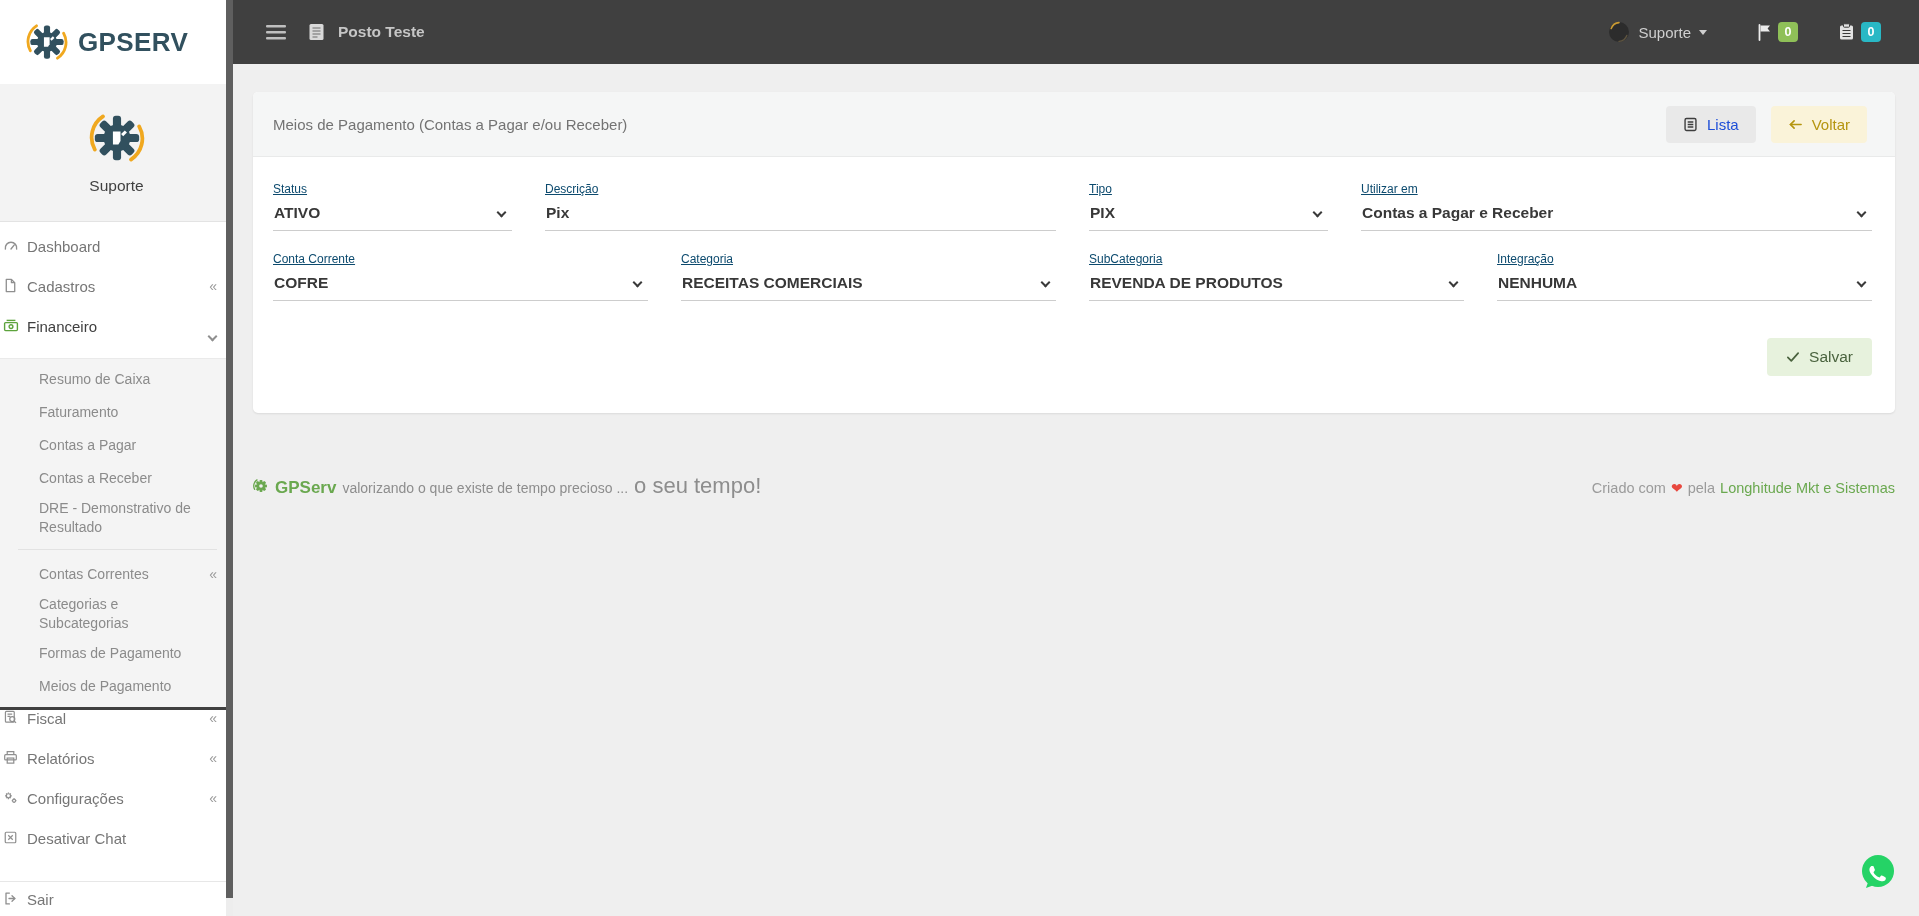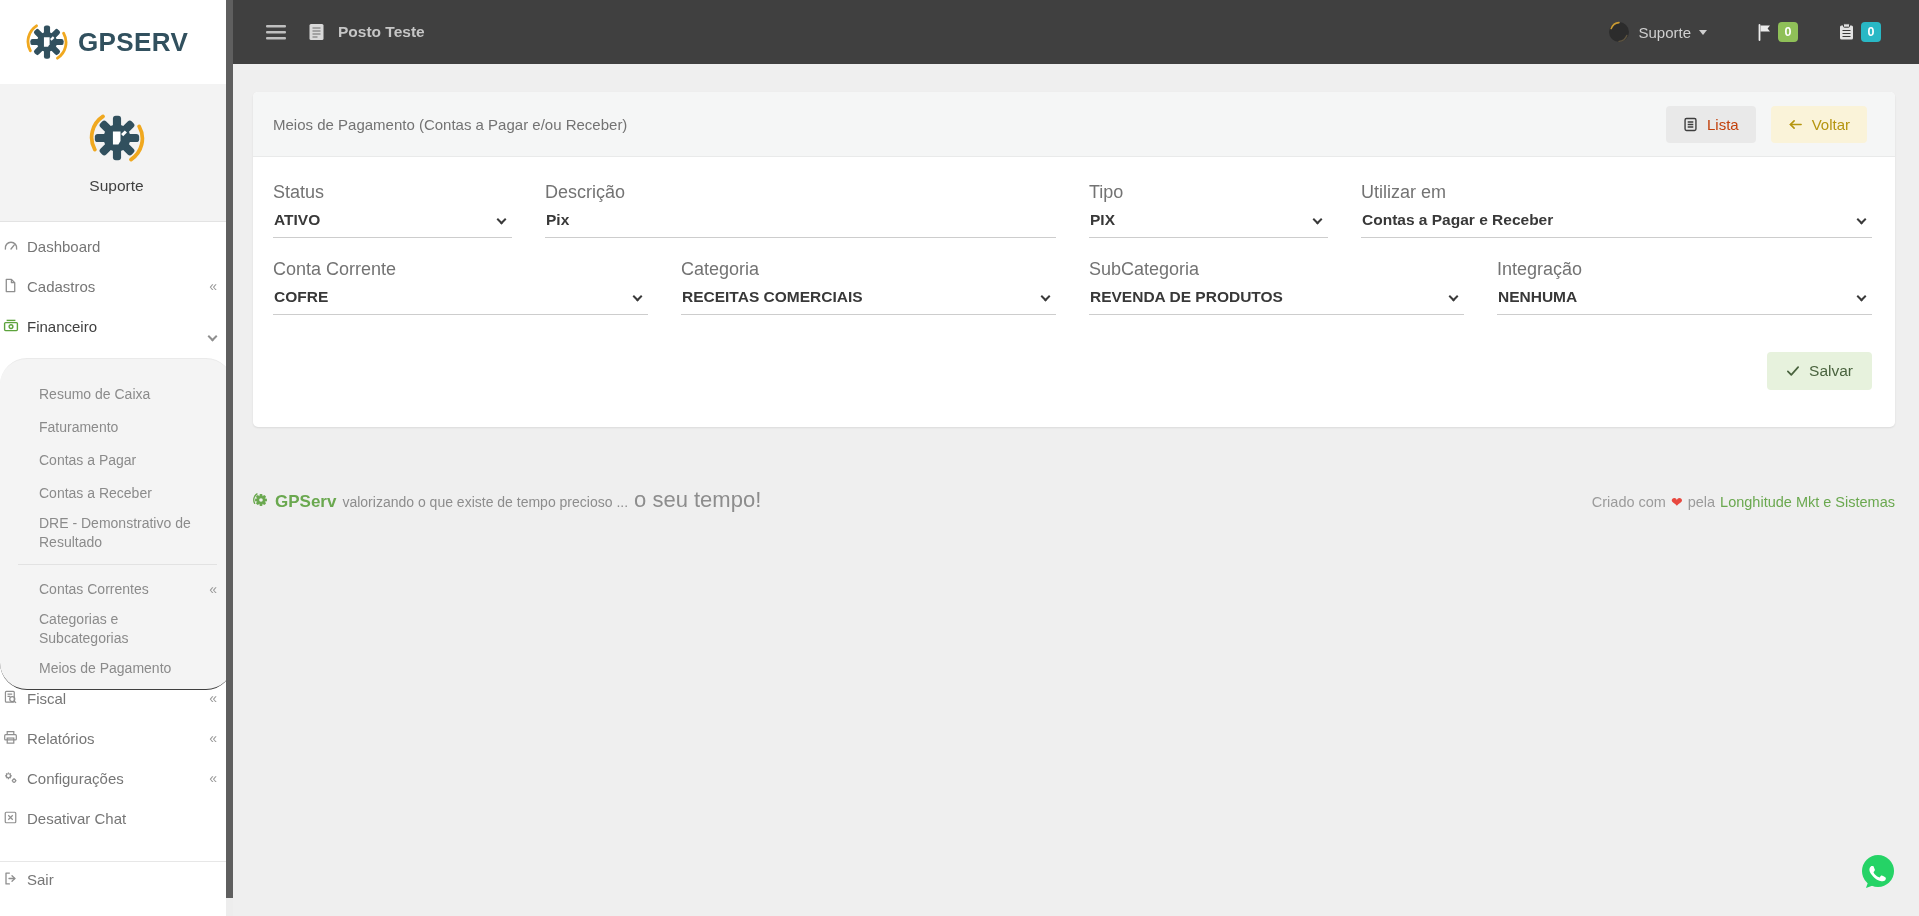--- a/index.html
+++ b/index.html
@@ -36,43 +36,43 @@
   .user-name { font-size:15.5px; color:#3f3f3f; }
   .menu { padding-top:16px; }
   .menu-item { position:relative; display:flex; height:40px; padding-left:3px;
     color:#767676; font-size:15px; cursor:pointer; background:#fff; }
   .menu-item.active { color:#3f3f3f; }
   .mi-icon { width:16px; margin-right:8px; display:flex; color:#8f8f8f; flex:none; }
   .mi-icon.green { color:#5da33c; }
   .trailing { position:absolute; right:16px; font-size:14px; color:#9a9a9a; }
   .chev-down-i { position:absolute; right:17px; top:15px; width:7px; height:7px;
     border-right:2px solid #8f8f8f; border-bottom:2px solid #8f8f8f; transform:rotate(45deg); }
-  .submenu { background:#f4f4f4; border-top:1px solid #eaeaea; border-bottom:1px solid #404040; padding:19px 0 4px;border-radius:27px; }
+  .submenu { background:#f4f4f4; border-top:1px solid #eaeaea; border-bottom:3px solid #404040; padding:4px 0 4px; }
   .submenu-item { position:relative; display:flex; align-items:center; min-height:33px;
     padding:4px 24px 4px 39px; color:#8b8b8b; font-size:14px; line-height:19px; cursor:pointer; }
   .submenu-divider { border-top:1px solid #e2e2e2; margin:8px 16px 8px 18px; }
   .menu-divider { border-top:1px solid #e7e7e7; margin:11px 0 9px; }
   .sb-track { position:absolute; top:0; right:0; width:7px; height:100%; background:#ededed; }
   .sb-thumb { width:7px; height:898px; background:#5f5f5f; cursor:pointer; }
   
   .content { position:absolute; left:233px; top:64px; right:0; bottom:0; background:#efefef; }
   .card { margin:28px 24px 0 20px; background:#fff; border-radius:5px;
     box-shadow:0 1px 2px rgba(0,0,0,.09); overflow:hidden; }
   .card-header { height:65px; background:#f5f6f6; border-bottom:1px solid #e9eaea;
     display:flex; align-items:center; padding:0 28px 0 20px; }
   .card-title { font-size:15px; font-weight:400; color:#737373; }
   .header-buttons { margin-left:auto; display:flex; gap:15px; }
   .btn { border:0; border-radius:4px; height:37px; display:inline-flex; align-items:center;
     gap:9px; padding:0 17px; font-size:15px; cursor:pointer; font-family:inherit; }
-  .btn-lista { background:#e9e9e9; color:#c2410c; }
+  .btn-lista { background:#e9e9e9; color:#1d4ed8; }
   .btn-voltar { background:#faf3d9; color:#b5950f; }
   .card-body { padding:25px 23px 37px 20px; }
   .form-grid { display:grid; grid-template-columns:repeat(12,1fr); column-gap:33px; row-gap:21px; }
   .s2 { grid-column:span 2; } .s3 { grid-column:span 3; } .s4 { grid-column:span 4; }
-  .field label { display:block; margin-bottom:7px; font-size:18px; color:#737373; }
+  .field label { display:block; margin-bottom:7px; font-size:12px; color:#0c4a6e;text-decoration:underline; }
   .control { position:relative; border-bottom:1px solid #cdcdcd; height:28px; }
   .control select, .control input {
     width:100%; border:0; background:transparent; outline:none; appearance:none; -webkit-appearance:none;
     font-family:"Liberation Sans", sans-serif; font-size:15.5px; font-weight:700; color:#383838; padding:1px 0 0 1px;
   }
   .control select { padding-right:26px; cursor:pointer; }
   .chev { position:absolute; right:7px; top:6px; width:7px; height:7px; pointer-events:none;
     border-right:2.2px solid #3a3a3a; border-bottom:2.2px solid #3a3a3a; transform:rotate(45deg); }
   .actions { margin-top:37px; display:flex; justify-content:flex-end; }
   .btn-salvar { background:#e7f2dd; color:#4a633e; height:38px; padding:0 19px; font-size:15.5px; }
@@ -177,20 +177,23 @@
         </a>
       <div class="submenu-divider"></div>
       <a class="submenu-item">
           <span>Contas Correntes</span>
           <span class="trailing">«</span>
         </a>
       <a class="submenu-item">
           <span>Categorias e Subcategorias</span>
         </a>
       <a class="submenu-item">
+          <span>Formas de Pagamento</span>
+        </a>
+      <a class="submenu-item">
           <span>Meios de Pagamento</span>
         </a>
     </div>
 
     <a class="menu-item">
       <span class="mi-icon">
         <svg width="15" height="15" viewBox="0 0 16 16" fill="none" stroke="currentColor" stroke-width="1.3">
             <rect x="2.6" y="1.4" width="9.4" height="11.6" rx="1"></rect>
             <path d="M4.8 4.4h5M4.8 6.8h3"></path>
             <circle cx="9.9" cy="9.7" r="2.7"></circle>

